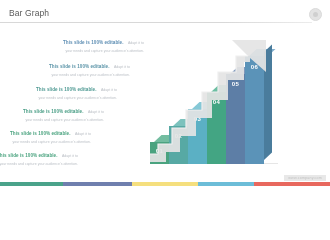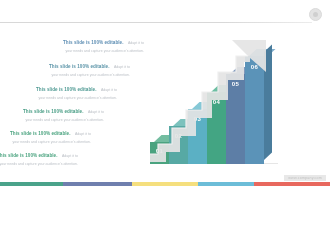--- a/index.html
+++ b/index.html
@@ -174,20 +174,21 @@
     color: #c2c2c2;
     letter-spacing: .2px;
     white-space: nowrap;
   }
 </style>
 </head>
 <body>
 
 <div class="slide">
 
+  <div class="slide-title">Bar Graph</div>
   <div class="title-rule"></div>
   <div class="header-badge"></div>
 
   <div class="chart">
 
     <div class="label-row" style="right:186px; top:8px;">
       <span class="label-head c6">This slide is 100% editable.</span>
       <span class="label-sub">Adapt it to</span>
       <span class="label-sub2">your needs and capture your audience's attention.</span>
     </div>

